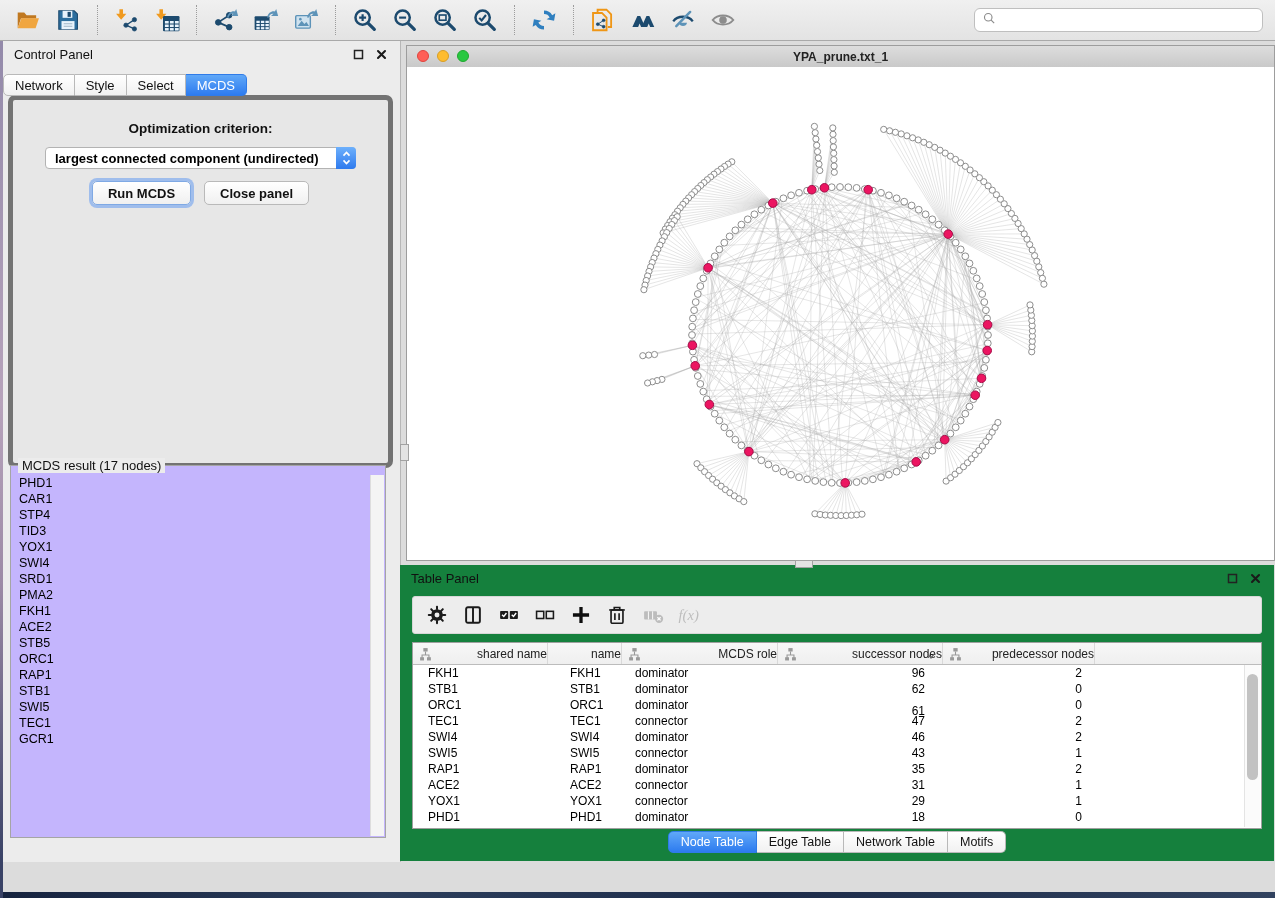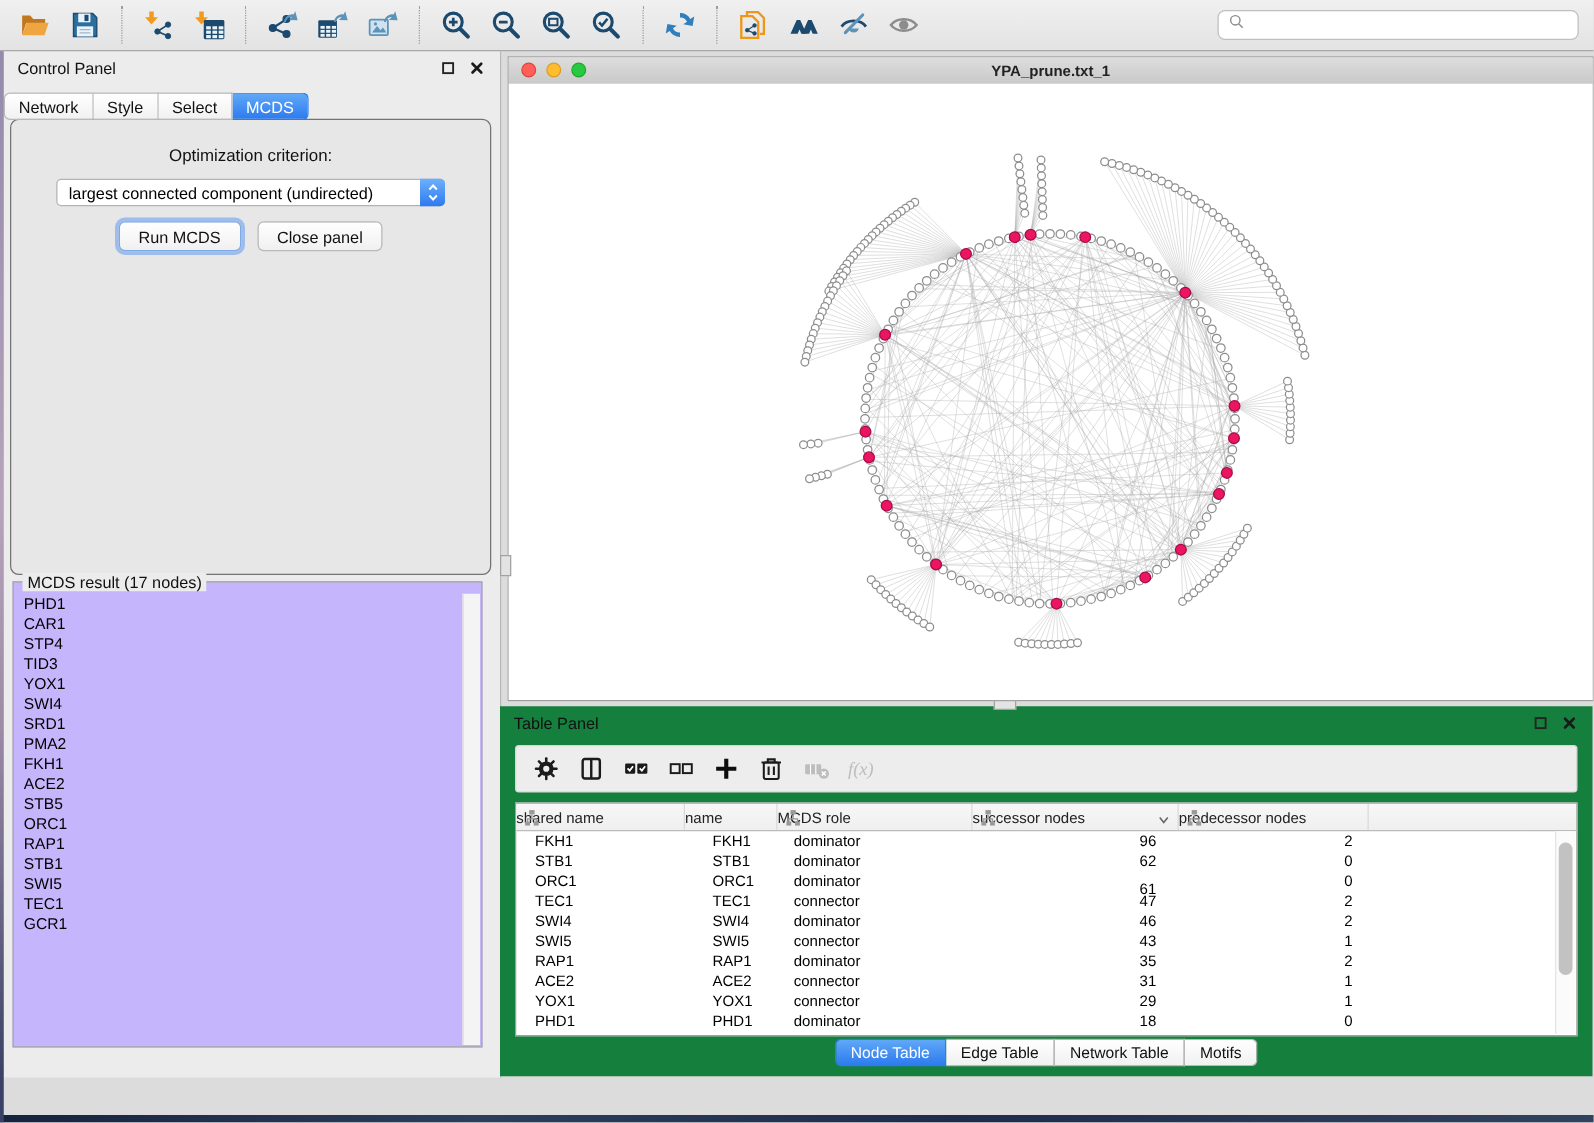--- a/index.html
+++ b/index.html
@@ -30,21 +30,21 @@
   .panel-head{height:27px;display:flex;align-items:center;padding:0 11px;font-size:13px;color:#111;}
   .panel-head .spacer{flex:1;}
   .panel-btn{width:15px;height:15px;display:flex;align-items:center;justify-content:center;margin-left:8px;cursor:pointer;}
   .cp-tabs{position:absolute;left:0;top:33px;width:100%;display:flex;z-index:3;}
   .tab{height:20px;padding:0 11px;display:flex;align-items:center;font-size:13px;color:#111;cursor:pointer;
     background:linear-gradient(#ffffff,#f1f1f1);border:1px solid #b9b9b9;border-left-width:0;}
   .tab.first{border-left-width:1px;border-radius:5px 0 0 5px;}
   .tab.last{border-radius:0 5px 5px 0;}
   .tab.active{background:linear-gradient(#60a8f8,#2d7bef);border-color:#2f7be8;color:#fff;}
   .cp-content{position:absolute;left:5px;right:7px;top:54px;height:363px;background:#e7e7e7;
-    border:1px solid #737373;border-radius:7px;}
+    border:5px solid #737373;border-radius:7px;font-weight:bold;}
   .opt-label{margin-top:21px;text-align:center;font-size:13.5px;color:#111;}
   .dropdown{margin:11px auto 0;width:311px;height:22px;background:#fff;border:1px solid #b3b3b3;border-radius:4px;
     position:relative;display:flex;align-items:center;font-size:13px;padding-left:9px;box-sizing:border-box;cursor:pointer;}
   .dd-stepper{position:absolute;right:-1px;top:-1px;bottom:-1px;width:20px;border-radius:0 4px 4px 0;
     background:linear-gradient(#6db0fc,#2e7aee);display:flex;flex-direction:column;align-items:center;justify-content:center;gap:2px;}
   .btn-row{display:flex;justify-content:center;gap:13px;margin-top:12px;}
   .btn{height:22px;padding:0 15px;display:flex;align-items:center;font-size:13px;color:#111;cursor:pointer;
     background:linear-gradient(#ffffff,#f0f0f0);border:1px solid #b9b9b9;border-radius:5px;}
   .btn.focused{border-color:#7fa9e4;box-shadow:0 0 0 3px rgba(100,155,240,.55);}
   .fieldset{position:absolute;left:7px;right:14px;top:424px;bottom:24px;border:1px solid #a5a5a5;background:#c4b5fd;}
@@ -70,21 +70,21 @@
 
   
   .table-panel{position:absolute;left:400px;top:565px;width:874px;height:296px;background:#15803d;box-sizing:border-box;}
   .tp-toolbar{position:absolute;left:12px;right:12px;top:31px;height:38px;background:#ededed;
     border:1px solid #d7d7d7;border-radius:3px;display:flex;align-items:center;padding-left:13px;gap:8px;box-sizing:border-box;}
   .tp-icon{width:28px;height:28px;display:flex;align-items:center;justify-content:flex-start;cursor:pointer;}
   .tp-icon svg{width:22px;height:22px;}
   .tp-table{position:absolute;left:12px;right:12px;top:77px;height:187px;background:#fff;border:1px solid #9f9f9f;
     box-sizing:border-box;overflow:hidden;}
   .thead{display:flex;height:21px;border-bottom:1px solid #bcbcbc;background:linear-gradient(#f7f7f7,#efefef);}
-  .th{position:relative;display:flex;align-items:center;justify-content:flex-start;font-size:12px;color:#222;
+  .th{position:relative;display:flex;align-items:center;justify-content:flex-end;font-size:12px;color:#222;
     border-right:1px solid #d9d9d9;box-sizing:border-box;cursor:pointer;}
   .th .tree{position:absolute;left:6px;top:4px;}
   .th .sort{position:absolute;right:6px;top:6px;}
   .th-fill{flex:1;}
   .tr{display:flex;height:16px;align-items:center;cursor:default;}
   .td{font-size:12px;color:#000;box-sizing:border-box;white-space:nowrap;overflow:hidden;}
   .td.a-left{text-align:left;}
   .td.a-right{text-align:right;}
   .vscroll{position:absolute;right:1px;top:22px;bottom:1px;width:15px;background:#fbfbfb;border-left:1px solid #e4e4e4;}
   .vthumb{position:absolute;left:2px;right:2px;top:9px;height:106px;border-radius:6px;background:#c2c2c2;cursor:pointer;}

